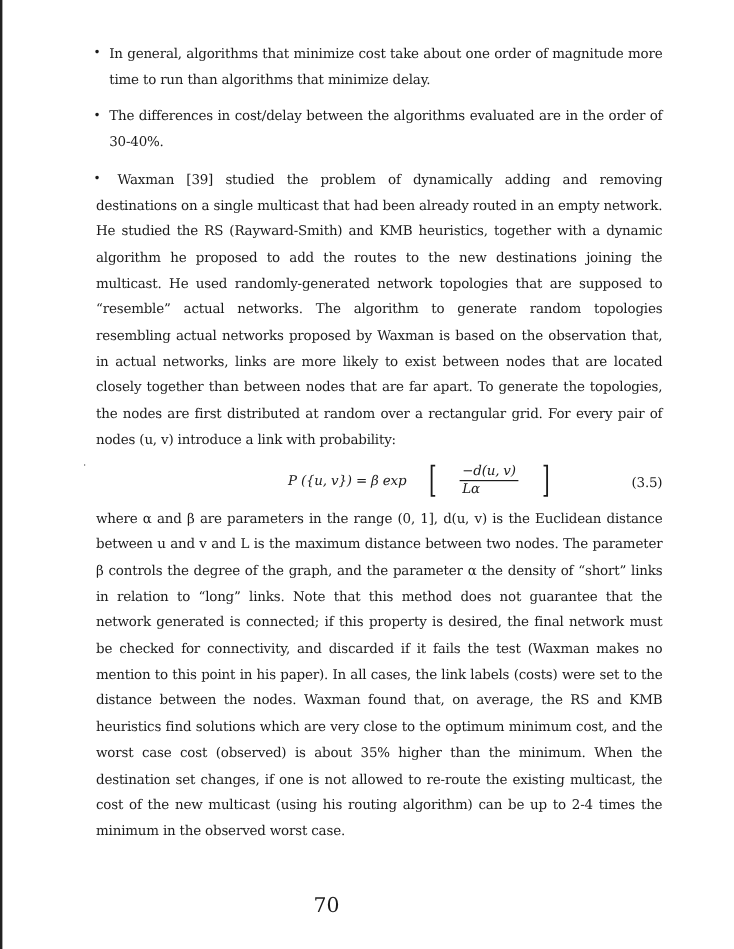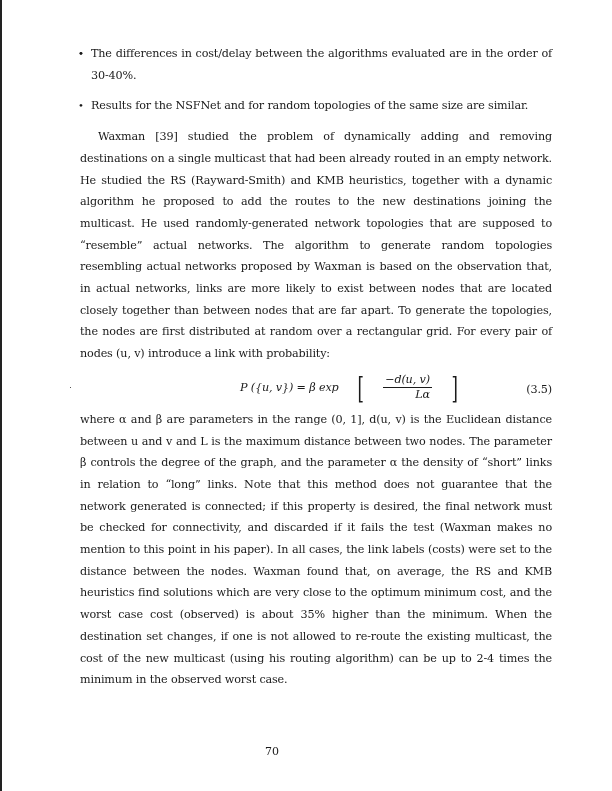--- a/index.html
+++ b/index.html
@@ -85,59 +85,59 @@
       font-style: normal;
       font-size: 30px;
       line-height: 30px;
       font-weight: 200;
       transform: scaleX(0.55);
       display: inline-block;
     }
     .frac {
       display: inline-flex;
       flex-direction: column;
-      align-items: flex-end;
+      align-items: flex-start;
       line-height: 14px;
       margin: 0 1px;
     }
     .frac .num { border-bottom: 0.8px solid #1a1a1a; padding: 0 2px; }
     .frac .den { padding: 0 2px; font-style: italic; }
     .eq-number {
       position: absolute;
       right: 0;
       top: 10px;
       font-style: normal;
     }
     .page-number {
       position: absolute;
       left: 0;
       width: 544px;
       top: 745px;
       text-align: center;
-      font-size: 11px;
+      font-size: 17px;
     }
   </style>
 </head>
 <body>
 
 <div class="scan-edge"></div>
 <div class="stray-mark"></div>
 
 <div class="page">
   <ul class="bullets">
     <li class="bullet">
       <span class="bullet-dot">•</span>
+      <span>In general, algorithms that minimize cost take about one order of magnitude more time to run than algorithms that minimize delay.</span>
     </li>
     <li class="bullet">
       <span class="bullet-dot">•</span>
       <span>The differences in cost/delay between the algorithms evaluated are in the order of 30-40%.</span>
     </li>
     <li class="bullet">
       <span class="bullet-dot">•</span>
-      <span>Results for the NSFNet and for random topologies of the same size are similar.</span>
     </li>
   </ul>
 
   <p class="para">Waxman [39] studied the problem of dynamically adding and removing destinations on a single multicast that had been already routed in an empty network. He studied the RS (Rayward-Smith) and KMB heuristics, together with a dynamic algorithm he proposed to add the routes to the new destinations joining the multicast. He used randomly-generated network topologies that are supposed to “resemble” actual networks. The algorithm to generate random topologies resembling actual networks proposed by Waxman is based on the observation that, in actual networks, links are more likely to exist between nodes that are located closely together than between nodes that are far apart. To generate the topologies, the nodes are first distributed at random over a rectangular grid. For every pair of nodes (u, v) introduce a link with probability:</p>
 
   <div class="equation">
     <div class="eq-body">
       <span>P ({u, v}) = β exp</span>
       <span class="bracket">[</span>
       <span class="frac">

